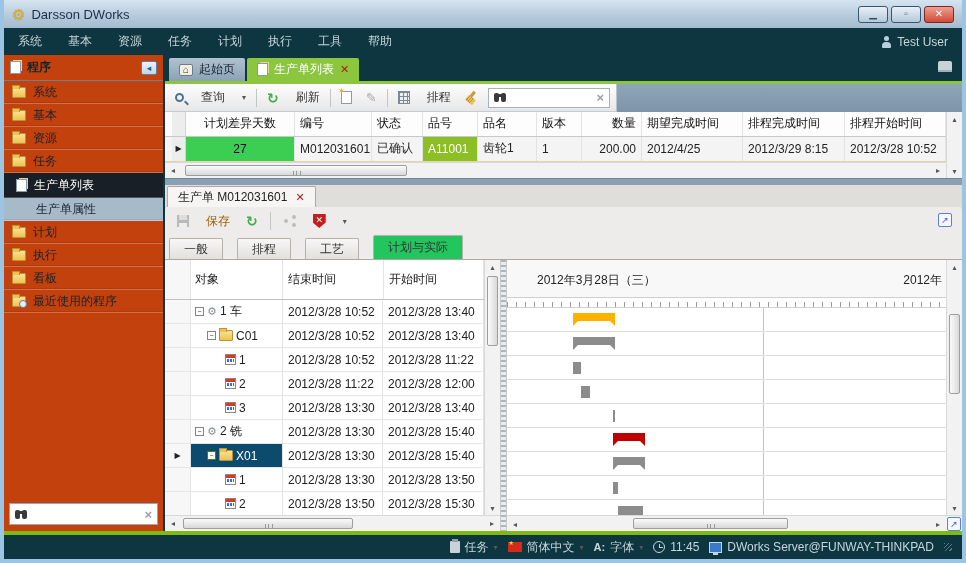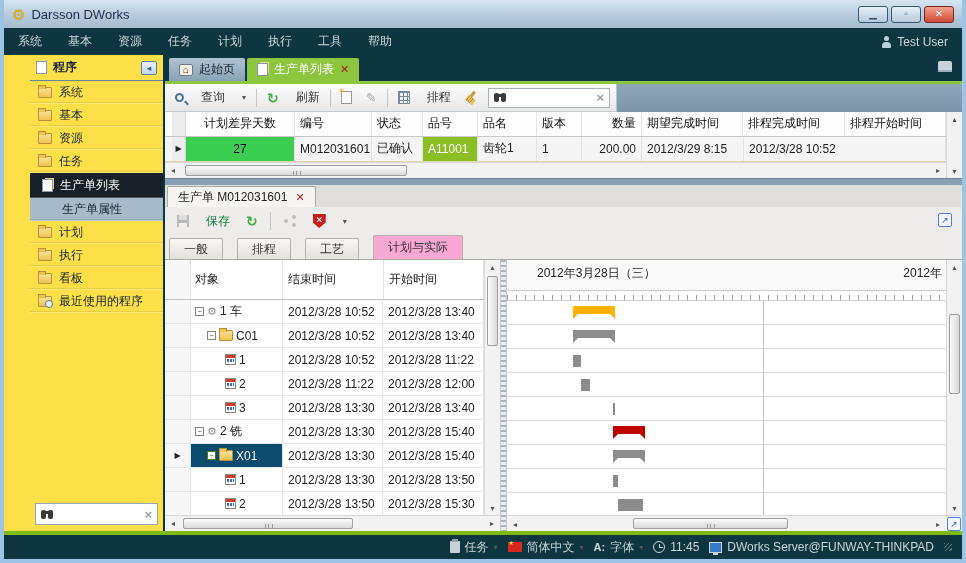--- a/index.html
+++ b/index.html
@@ -22,21 +22,21 @@
   .menubar { height:27px; background:#0E3640; display:flex; align-items:center; padding:0 14px; gap:26px; flex:0 0 auto; }
   .menu-item { color:#C7D6DB; }
   .menu-spacer { flex:1; }
   .user-box { display:flex; align-items:center; gap:5px; color:#C7D6DB; }
   .person-icon { width:11px; height:12px; position:relative; display:inline-block; }
   .person-icon::before { content:""; position:absolute; left:3px; top:0; width:5px; height:5px; border-radius:50%; background:#B9CFDF; }
   .person-icon::after { content:""; position:absolute; left:1px; top:6px; width:9px; height:6px; border-radius:4px 4px 1px 1px; background:#B9CFDF; }
   
   .middle { flex:1; display:flex; min-height:0; }
   
-  .sidebar { width:161px; background:#fde047; border-right:2px solid #0E3640; display:flex; flex-direction:column; flex:0 0 auto;padding-left:26px; }
+  .sidebar { width:161px; background:#c2410c; border-right:2px solid #0E3640; display:flex; flex-direction:column; flex:0 0 auto; }
   .side-header { height:26px; display:flex; align-items:center; padding:0 6px; gap:6px; color:#15222E; font-weight:bold;
     border-bottom:1px solid #6B8296; }
   .collapse-btn { margin-left:auto; width:16px; height:14px; background:linear-gradient(#EAF2FA,#C2D6E8);
     border:1px solid #5E7FA0; border-radius:2px; color:#2B5D9B; font-size:9px; display:flex; align-items:center; justify-content:center; }
   .side-item { height:23px; display:flex; align-items:center; gap:7px; padding:0 8px; color:#16242F;
     border-bottom:1px solid rgba(255,255,255,.25); box-shadow:0 -1px 0 rgba(0,0,0,.08) inset; }
   .side-item.selected { background:#191F26; color:#fff; height:25px; padding-left:12px; }
   .side-item.child { background:#A7BACA; padding-left:32px; }
   .side-fill { flex:1; }
   .side-search { margin:4px 5px 6px 5px; height:22px; background:#fff; border:1px solid #9AA6AF;
@@ -116,30 +116,30 @@
   .gap6 { height:6px; flex:0 0 auto; }
   
   .detail { flex:1; background:#EDECEA; display:flex; flex-direction:column; min-height:0;border-radius:25px; }
   .doc-tabs { height:22px; background:#DFDEDB; display:flex; align-items:flex-end; padding-left:2px; flex:0 0 auto; }
   .doc-tab { height:21px; background:#F6F5F3; border:1px solid #ABA9A4; border-bottom:none; border-radius:2px 2px 0 0;
     display:flex; align-items:center; gap:8px; padding:0 10px; color:#222; }
   .detail-toolbar { height:28px; display:flex; align-items:center; padding:0 8px; gap:8px; flex:0 0 auto; position:relative; }
   .save-icon { width:12px; height:12px; background:#B9B9B9; position:relative; }
   .save-icon::before { content:""; position:absolute; left:2px; top:0; width:8px; height:5px; background:#DDD; }
   .save-icon::after { content:""; position:absolute; left:2px; bottom:0; width:8px; height:4px; background:#EEE; }
-  .dim { color:#15803d; }
+  .dim { color:#a16207; }
   .node-icon { width:14px; height:12px; position:relative; }
   .node-icon::before { content:""; position:absolute; left:1px; top:4px; width:4px; height:4px; border-radius:50%; background:#BDBDBD; box-shadow:8px -4px 0 #BDBDBD, 8px 4px 0 #BDBDBD; }
   .shield-icon { width:13px; height:14px; background:#C41E1E; clip-path:polygon(0 0,100% 0,100% 60%,50% 100%,0 60%); color:#fff; font-size:9px; font-weight:bold; text-align:center; line-height:12px; }
   .extlink { width:14px; height:14px; border:1px solid #5B7FD4; border-radius:2px; color:#3A5FC4; font-size:9px; display:flex; align-items:center; justify-content:center; background:#F4F7FF; }
   .detail-toolbar .extlink { position:absolute; right:10px; top:6px; }
   .inner-tabs { height:24px; display:flex; align-items:flex-end; padding-left:4px; gap:14px; flex:0 0 auto; }
   .itab { height:21px; padding:0 14px; background:linear-gradient(#F8F7F5,#E2E0DC); border:1px solid #B5B2AC; border-bottom:none;
     border-radius:2px 2px 0 0; display:flex; align-items:center; color:#333; }
-  .itab.active { background:#f9a8d4; height:24px; position:relative; z-index:2; }
+  .itab.active { background:#22c55e; height:24px; position:relative; z-index:2; }
   .content { flex:1; border-top:1px solid #ABA9A4; background:#fff; display:flex; min-height:0; }
   
   .ptable { width:336px; flex:0 0 auto; display:flex; flex-direction:column; border-right:1px solid #C8C8C8; min-height:0; }
   .pt-main { flex:1; display:flex; min-height:0; }
   .pt-grid { flex:1; display:flex; flex-direction:column; min-width:0; }
   .pt-head { height:40px; display:flex; align-items:center; border-bottom:1px solid #C0C0C0; flex:0 0 auto; }
   .pt-row { height:24px; display:flex; align-items:center; border-bottom:1px solid #E6E6E6; flex:0 0 auto; }
   .pc { height:100%; display:flex; align-items:center; padding:0 5px; border-right:1px solid #E3E3E3; overflow:hidden; white-space:nowrap; }
   .pc-ind { width:26px; flex:0 0 auto; justify-content:center; font-size:8px; padding:0; background:#F7F7F7; }
   .pc-obj { width:92px; flex:0 0 auto; gap:3px; padding-left:4px; }
@@ -151,21 +151,21 @@
   .cal-icon { width:11px; height:11px; border:1px solid #888; background:#fff; position:relative; flex:0 0 auto; }
   .cal-icon::before { content:""; position:absolute; left:0; top:0; right:0; height:3px; background:#D23A2A; }
   .cal-icon::after { content:""; position:absolute; left:1px; bottom:2px; width:7px; height:3px; background:linear-gradient(90deg,#3A6BD2 2px,transparent 2px 3px,#3A6BD2 3px 5px,transparent 5px 6px,#3A6BD2 6px); }
   .sel-green { background:#0c4a6e; color:#fff; }
   .sel-green .expander { border-color:#4E7A14; }
   
   .splitter { width:6px; flex:0 0 auto; background:repeating-linear-gradient(180deg,#AEB6BC 0 2px,#E9ECEE 2px 5px); border-right:1px solid #C8C8C8; }
   .gantt { flex:1; display:flex; min-width:0; min-height:0; flex-direction:column; }
   .g-main { flex:1; display:flex; min-height:0; }
   .g-area { flex:1; display:flex; flex-direction:column; min-width:0; position:relative; overflow:hidden; }
-  .g-header { height:31px; background:#F8F8F8; border-bottom:1px solid #D0D0D0; position:relative; flex:0 0 auto; }
+  .g-header { height:38px; background:#F8F8F8; border-bottom:1px solid #D0D0D0; position:relative; flex:0 0 auto; }
   .g-day1 { position:absolute; left:30px; bottom:8px; color:#222; }
   .g-day2 { position:absolute; right:4px; bottom:8px; color:#222; }
   .g-ticks { height:10px; flex:0 0 auto; background:repeating-linear-gradient(90deg,#9A9A9A 0 1px,transparent 1px 9px); background-size:9px 5px; background-repeat:repeat-x; background-position:0 bottom; border-bottom:1px solid #D0D0D0; }
   .g-rows { flex:1; position:relative; }
   .g-row { height:24px; border-bottom:1px solid #DCDCDC; position:relative; }
   .day-div { position:absolute; left:256px; top:0; bottom:0; width:1px; background:#C4C4C4; }
   .bar { position:absolute; }
   .bar.task { top:6px; height:12px; background:currentColor; }
   .bar.summary { top:5px; height:8px; background:currentColor; }
   .bar.summary::before { content:""; position:absolute; left:0; top:8px; width:0; height:0; border-left:5px solid currentColor; border-bottom:5px solid transparent; }
@@ -342,20 +342,21 @@
           </div>
           <div class="grid-row">
             <span class="gc c-ind">▶</span>
             <span class="gc c0 cell-green">27</span>
             <span class="gc c1">M012031601</span>
             <span class="gc c2">已确认</span>
             <span class="gc c3 cell-olive">A11001</span>
             <span class="gc c4">齿轮1</span>
             <span class="gc c5">1</span>
             <span class="gc c6">200.00</span>
+            <span class="gc c7">2012/4/25</span>
             <span class="gc c8">2012/3/29 8:15</span>
             <span class="gc c9">2012/3/28 10:52</span>
           </div>
           <div class="hscroll">
             <span class="hs-arrow">◂</span>
             <div class="hs-track">
                 <div class="hs-thumb" style="left:4px;width:222px;">
                   <span class="hs-grip" style="left:107px;"></span>
                 </div>
               </div>

